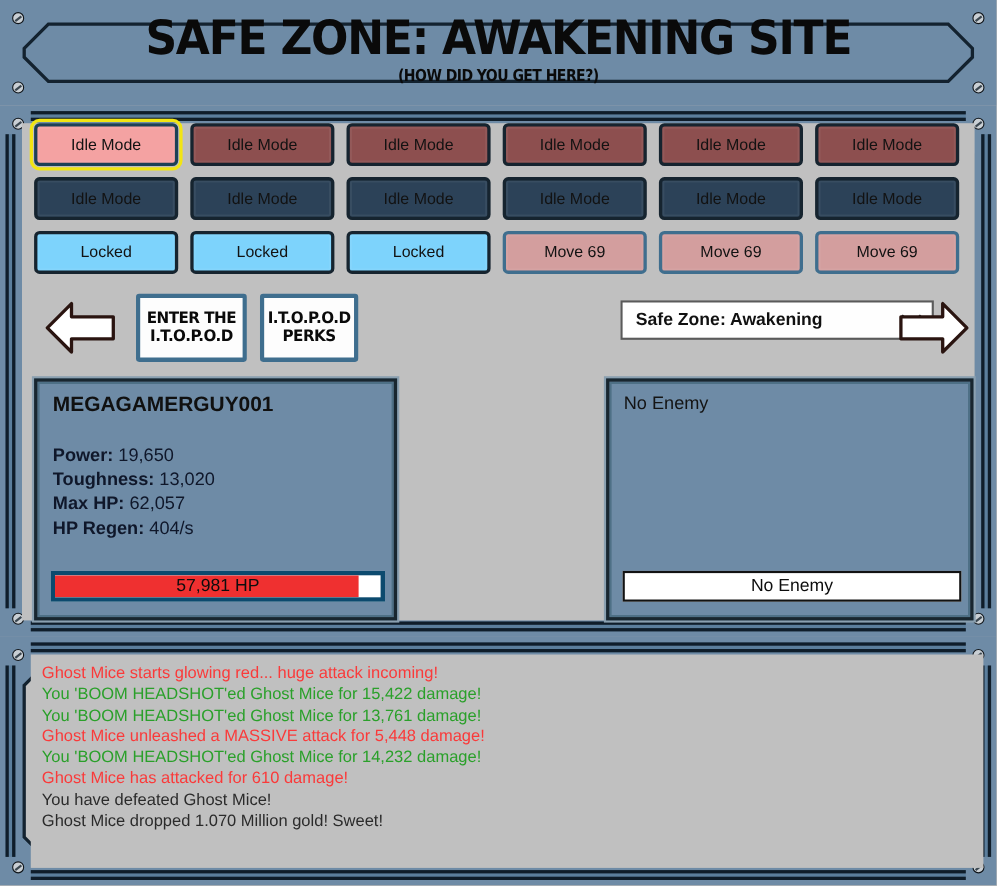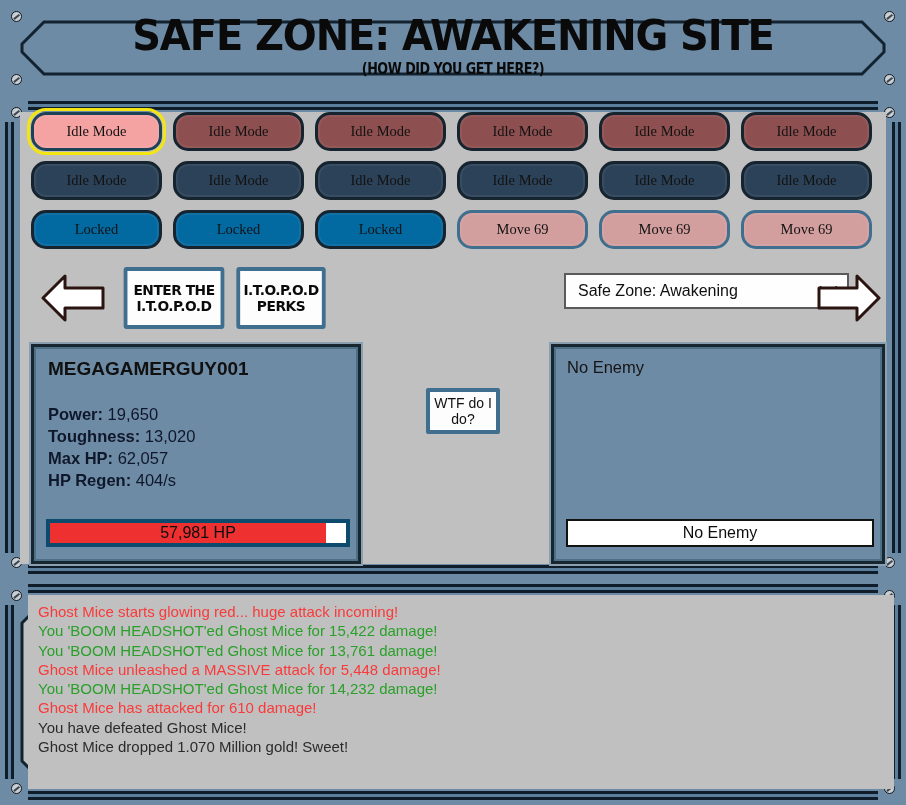--- a/index.html
+++ b/index.html
@@ -144,28 +144,28 @@
     row-gap: 10px;
   }
   .gbtn {
     position: relative;
     display: flex;
     align-items: center;
     justify-content: center;
     font-size: 14.5px;
     color: #121212;
     border: 3px solid #16242f;
-    border-radius: 15px;
+    border-radius: 5px;
     cursor: pointer;
     box-shadow: inset 0 0 0 2px rgba(255,255,255,0.06);
-    font-family: Liberation Serif, serif;
+    font-family: Liberation Sans, sans-serif;
   }
   .gbtn.red    { background: #8d4f4f; }
   .gbtn.navy   { background: #2c4258; }
-  .gbtn.locked { background: #0369a1; align-items: center; }
+  .gbtn.locked { background: #7dd3fc; align-items: center; }
   .gbtn.move   { background: #d39e9e; border-color: #3f6e8e; }
   .gbtn.selected {
     background: #f4a2a2;
     border: 3px solid #1d4156;
     outline: 3px solid #f2e513;
     outline-offset: 1px;
   }
 
   
   #nav-row {
@@ -211,21 +211,21 @@
     background: #fefefe;
     border: 2px solid #5a5a5a;
     display: flex;
     align-items: center;
     padding: 0 12px;
     cursor: pointer;
   }
   #zone-select-label {
     flex: 1;
     font-size: 16px;
-    font-weight: normal;
+    font-weight: bold;
     color: #101010;
     font-family: "Liberation Sans", sans-serif;
   }
   .chevron {
     width: 13px; height: 13px;
     border-right: 2.2px solid #1a1a1a;
     border-bottom: 2.2px solid #1a1a1a;
     transform: rotate(45deg) translate(-3px,-3px);
   }
 
@@ -493,23 +493,20 @@
             <div><span class="lbl">Toughness: </span><span>13,020</span></div>
             <div><span class="lbl">Max HP: </span><span>62,057</span></div>
             <div><span class="lbl">HP Regen: </span><span>404/s</span></div>
           </div>
         <div id="hp-bar">
           <div id="hp-fill" style="width: 93.4%; background: rgb(239, 48, 48);"></div>
           <div id="hp-text">57,981 HP</div>
         </div>
       </div>
 
-      <div id="wtf-btn">
-        <span>WTF do I<br>do?</span>
-      </div>
 
       <div class="info-panel" id="enemy-panel">
         <div id="enemy-name">No Enemy</div>
         <div id="enemy-bar">No Enemy</div>
       </div>
 
     </div>
   </div>
 
   <div class="panel" id="log-panel">

